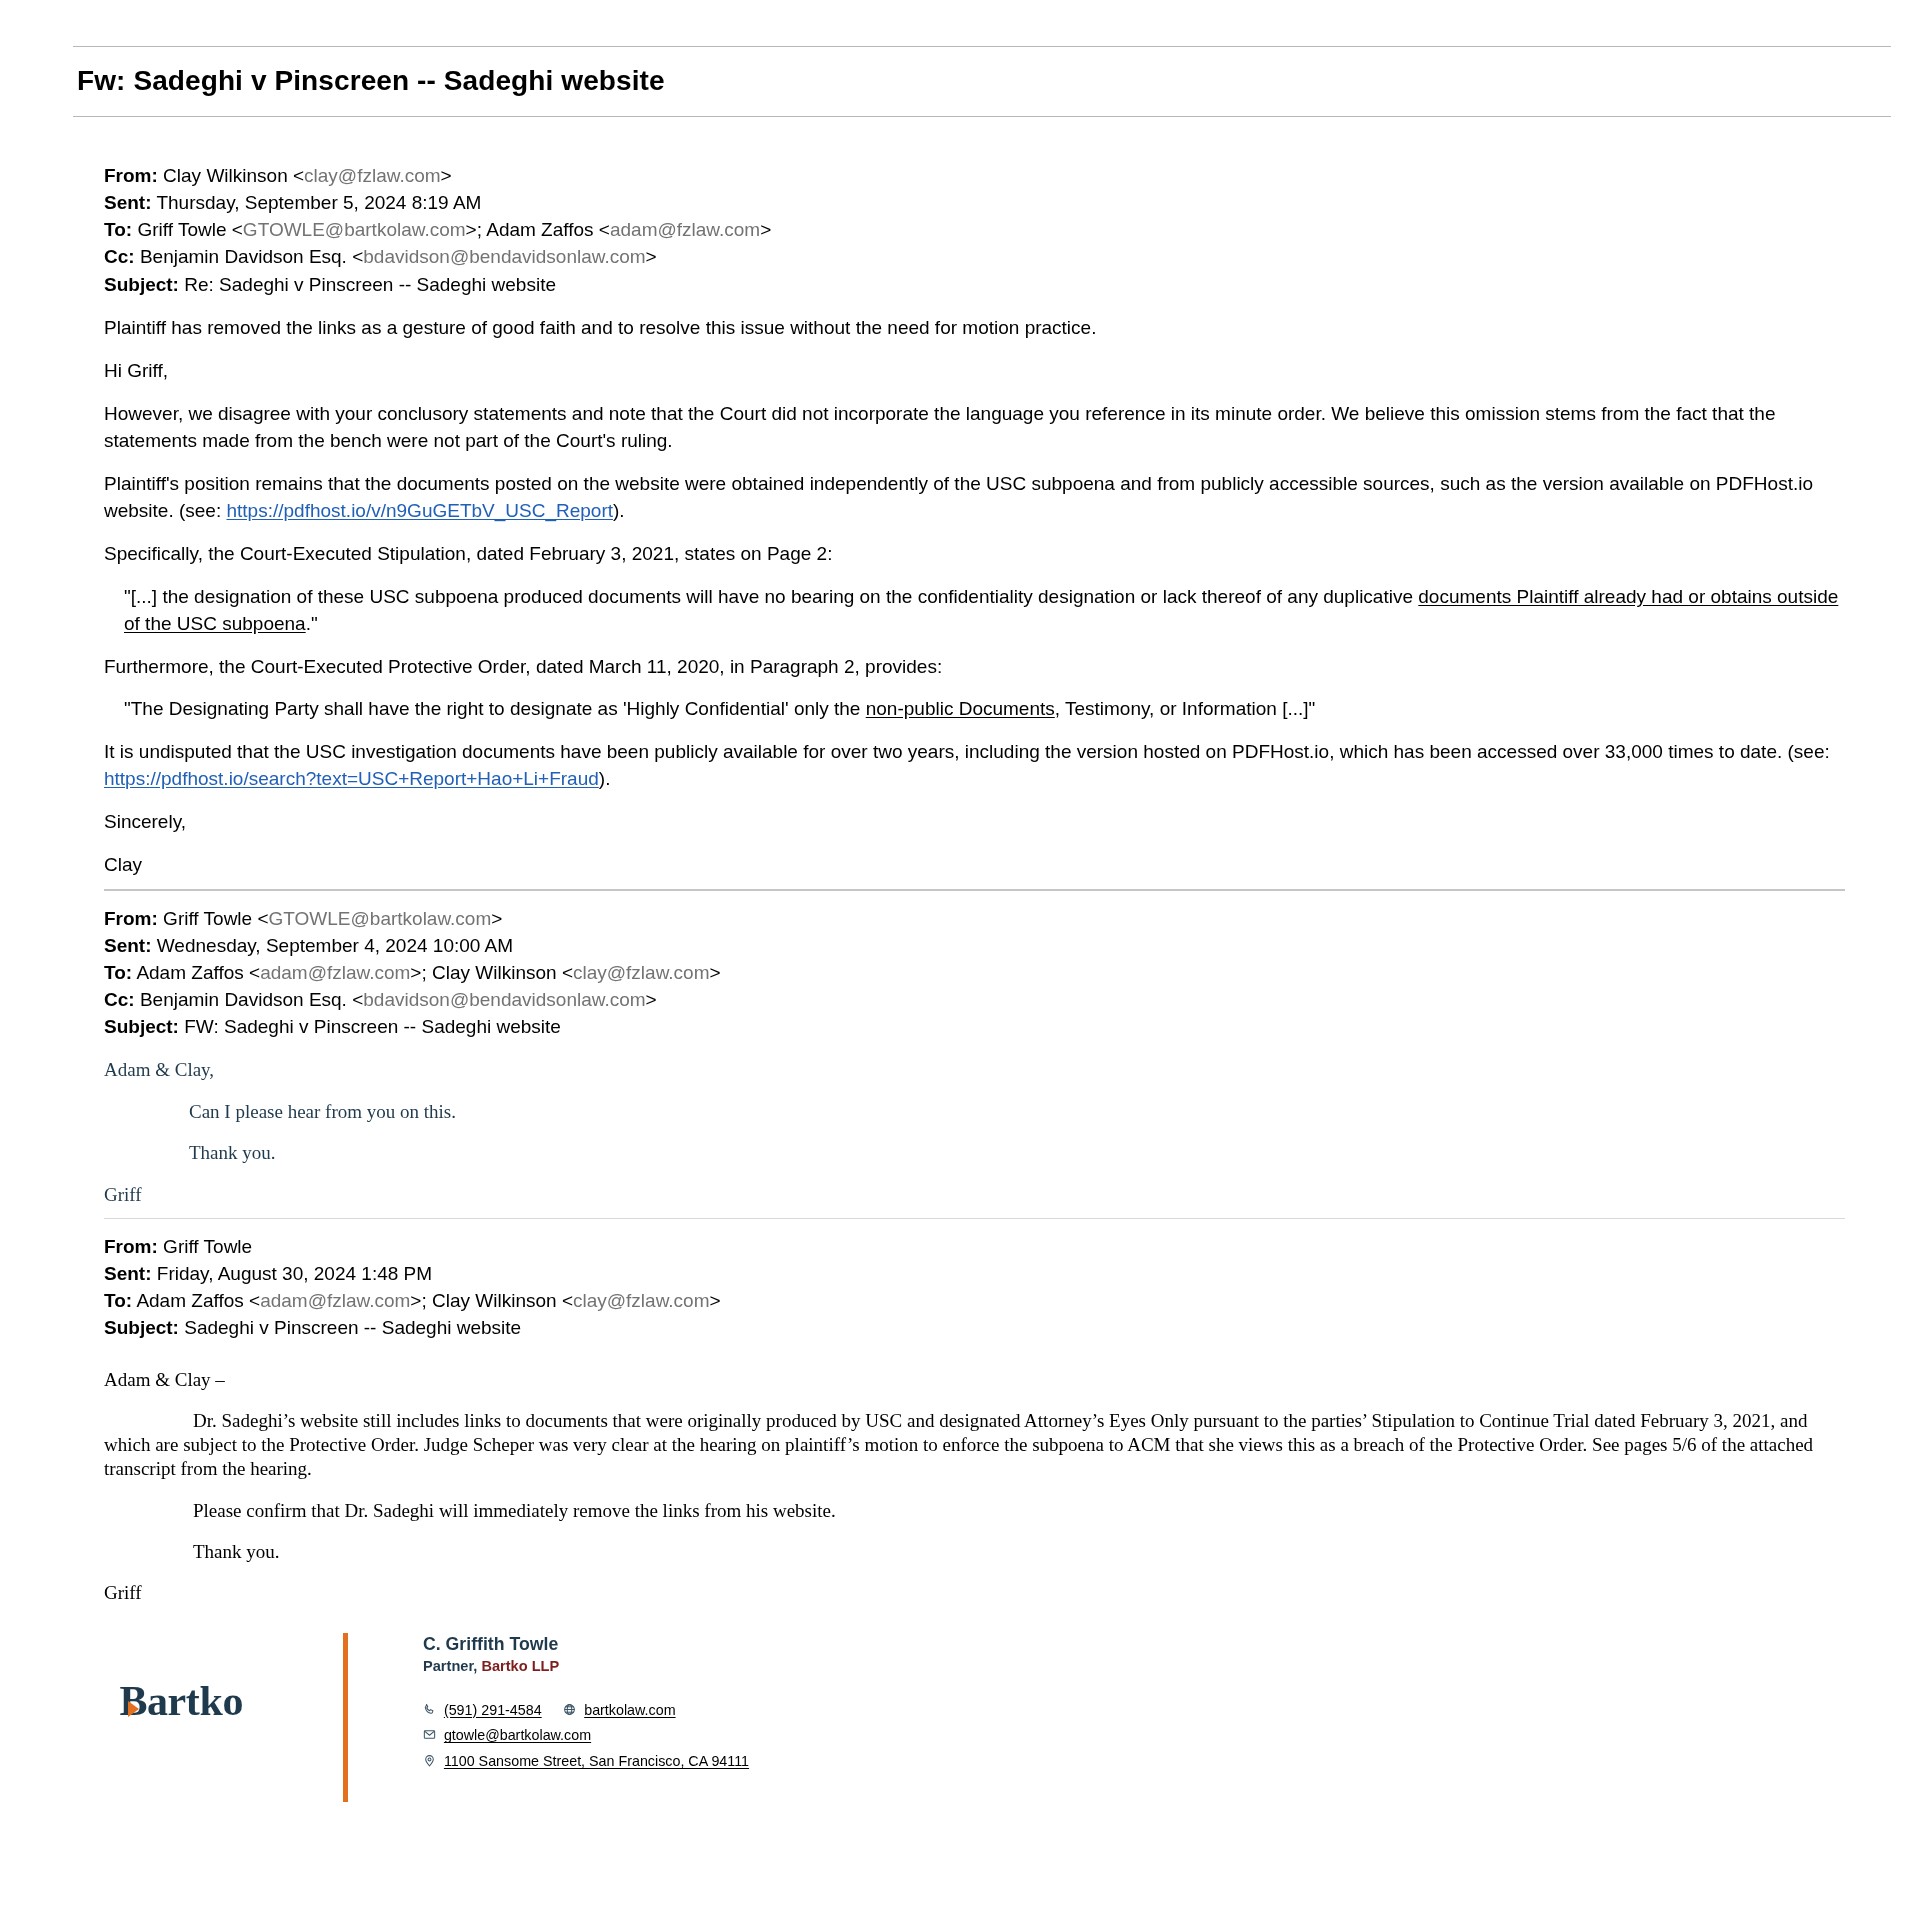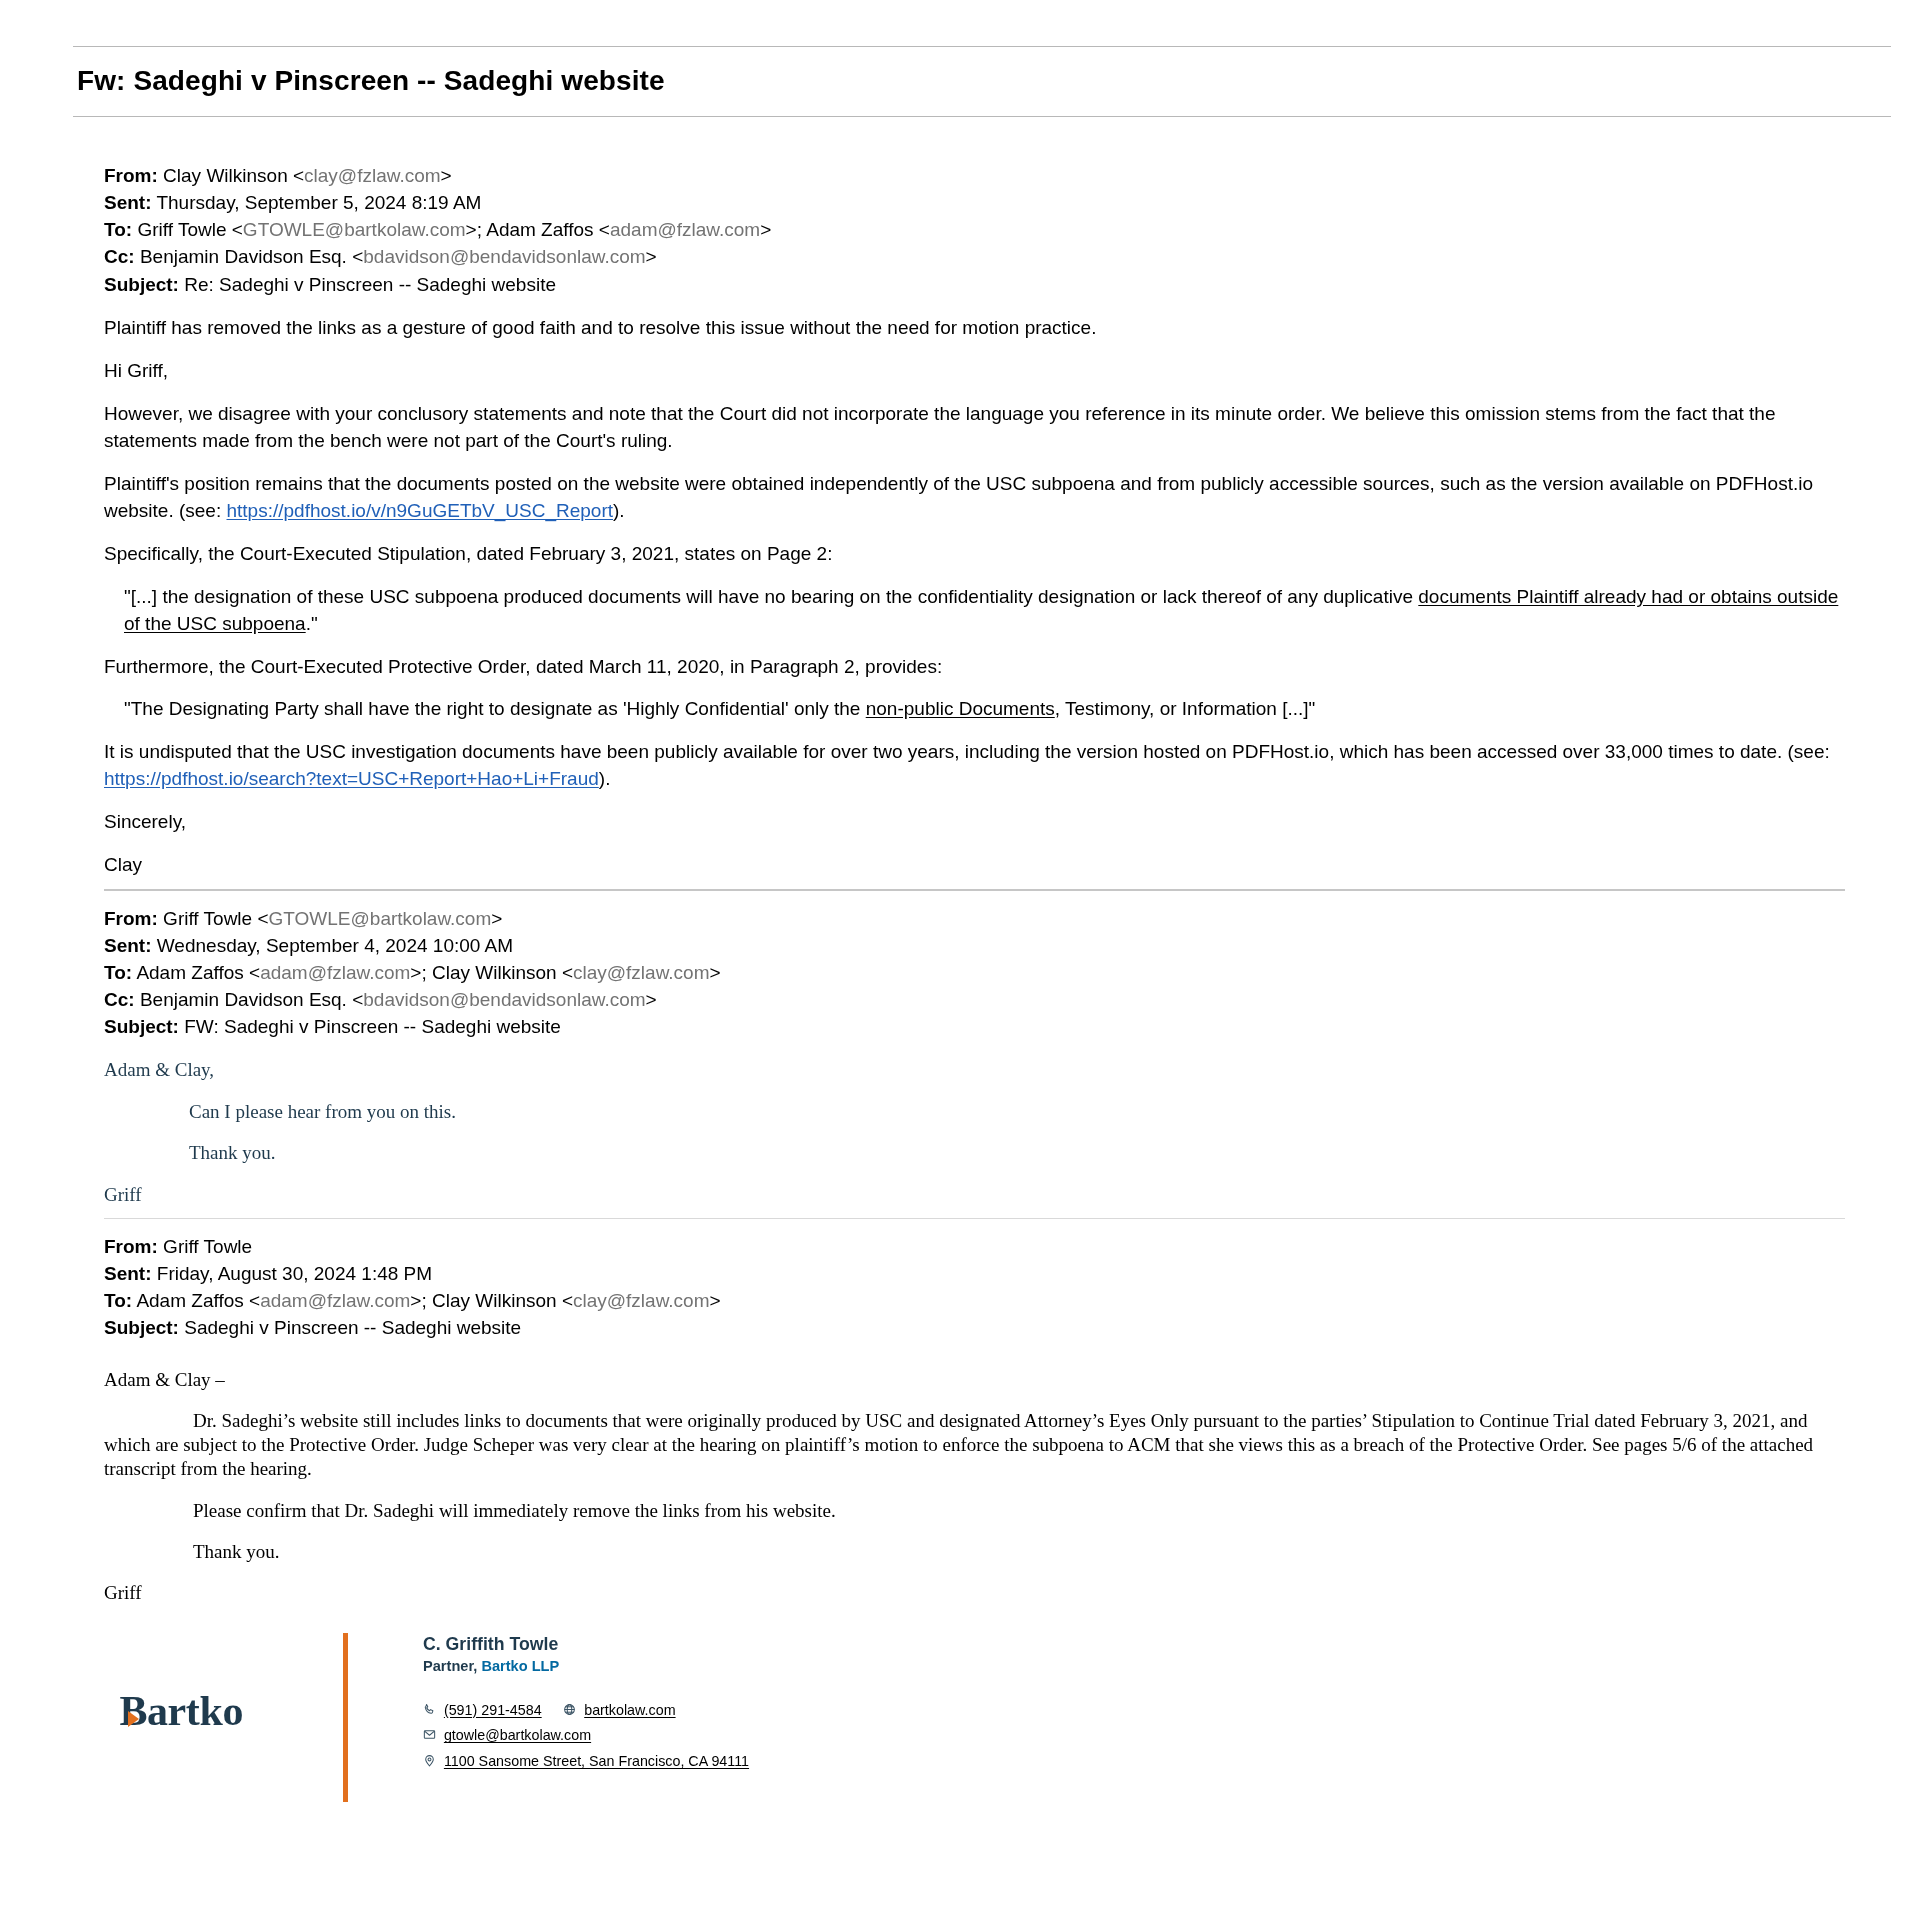--- a/index.html
+++ b/index.html
@@ -127,21 +127,21 @@
 
   
   .sig {
     position: relative;
     margin-top: 27px;
     height: 169px;
   }
   .sig-logo {
     position: absolute;
     left: 15.4px;
-    top: 57px;
+    top: 47px;
     width: 193px;
     height: 58px;
     text-decoration: underline;
   }
   .sig-logo-text {
     font-family: "Liberation Serif", serif;
     font-size: 42px;
     font-weight: bold;
     color: #1f3a4d;
     letter-spacing: -0.4px;
@@ -180,21 +180,21 @@
     color: #1f3a4d;
     line-height: 1.25;
   }
   .sig-role {
     font-size: 14.6px;
     font-weight: bold;
     color: #1f3a4d;
     line-height: 1.3;
     margin-top: 2.3px;
   }
-  .sig-role .firm { color: #0369a1; }
+  .sig-role .firm { color: #7f1d1d; }
   .sig-contacts {
     margin-top: 20px;
     font-size: 14.3px;
     line-height: 1.72;
     color: #000;
   }
   .sig-row { display: block; white-space: nowrap; }
   .sig-item {
     display: inline-block;
     vertical-align: middle;

